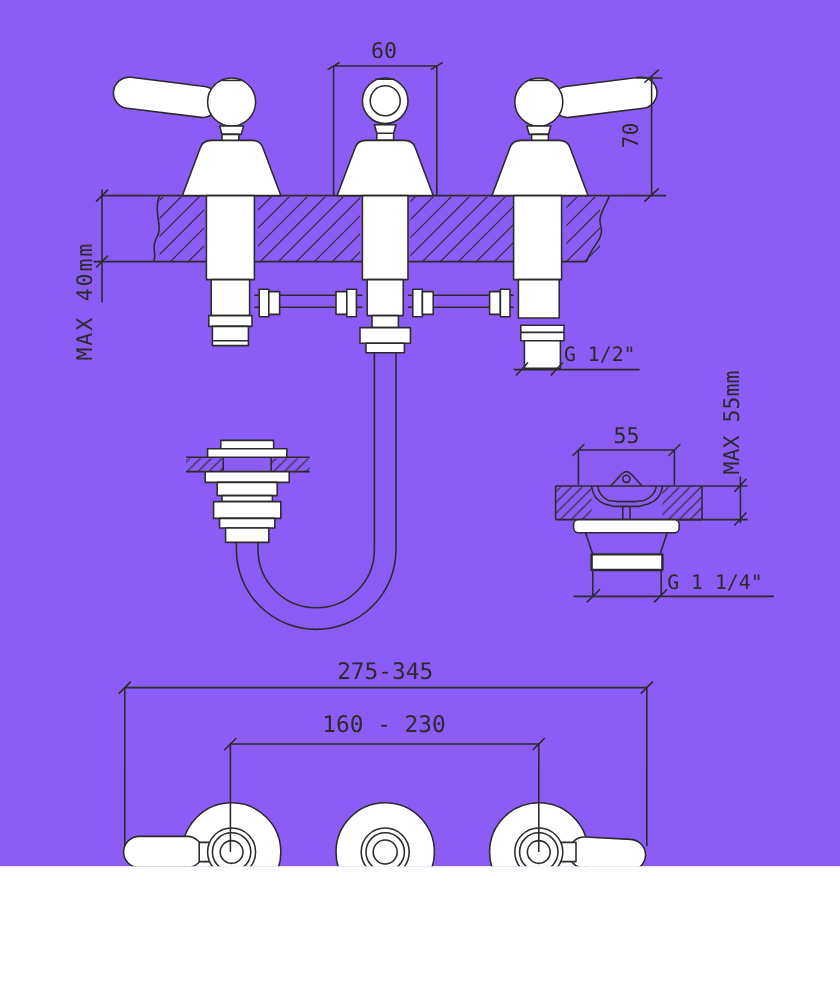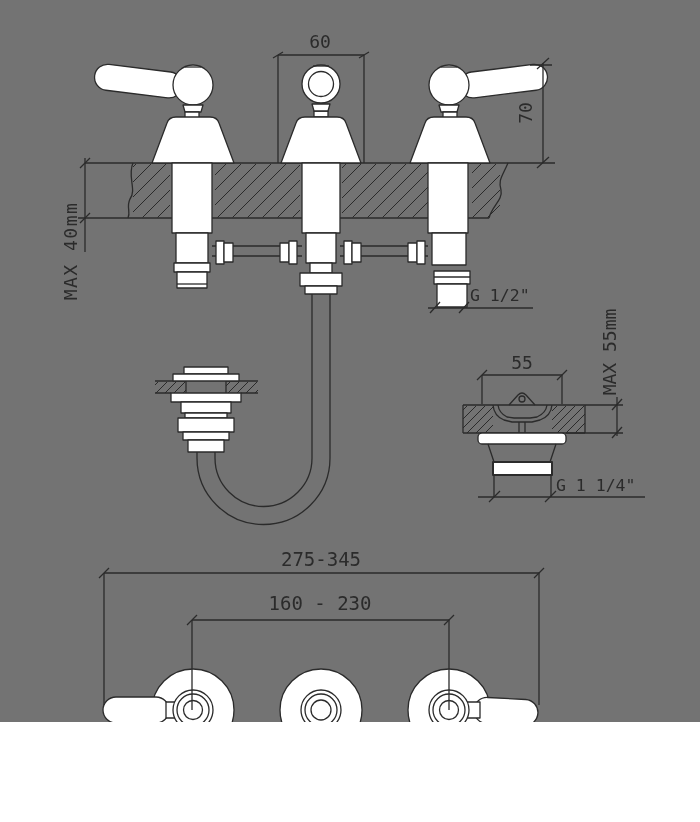--- a/index.html
+++ b/index.html
@@ -1,16 +1,16 @@
 <!DOCTYPE html>
 <html><head>
 <meta charset="utf-8">
 <style>
   html,body { margin:0; padding:0; background:#ffffff; }
-  .page { width:700px; height:722px; background:#737373; position:relative; overflow:hidden; }
+  .page { width:700px; height:722px; background:#8b5cf6; position:relative; overflow:hidden; }
   svg { display:block; }
   svg path, svg rect, svg circle, svg line {
     stroke:#2b2b2b; stroke-width:1.3; fill:none;
     stroke-linecap:butt; stroke-linejoin:round;
   }
   .w { fill:#ffffff; }
   .hatch  { fill:url(#hatch);  stroke:none; }
   .hatch2 { fill:url(#hatch2); stroke:none; }
   .hl { stroke:#2b2b2b; stroke-width:1; }
   svg text {

